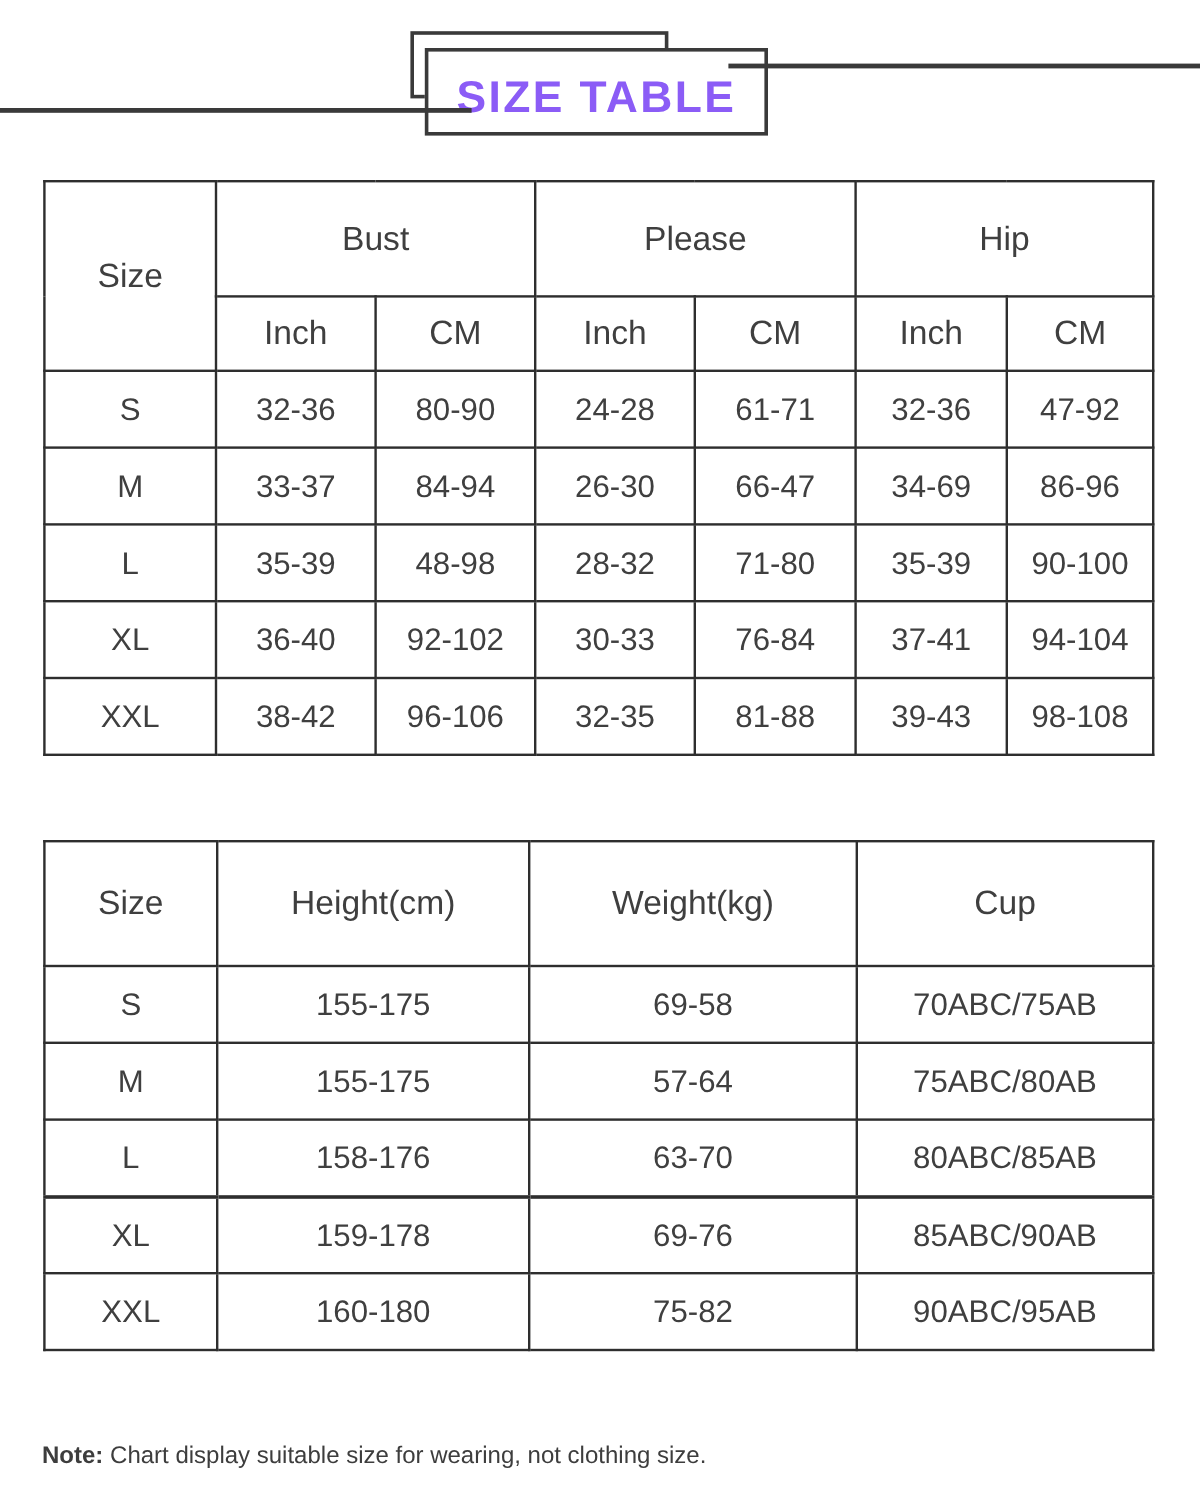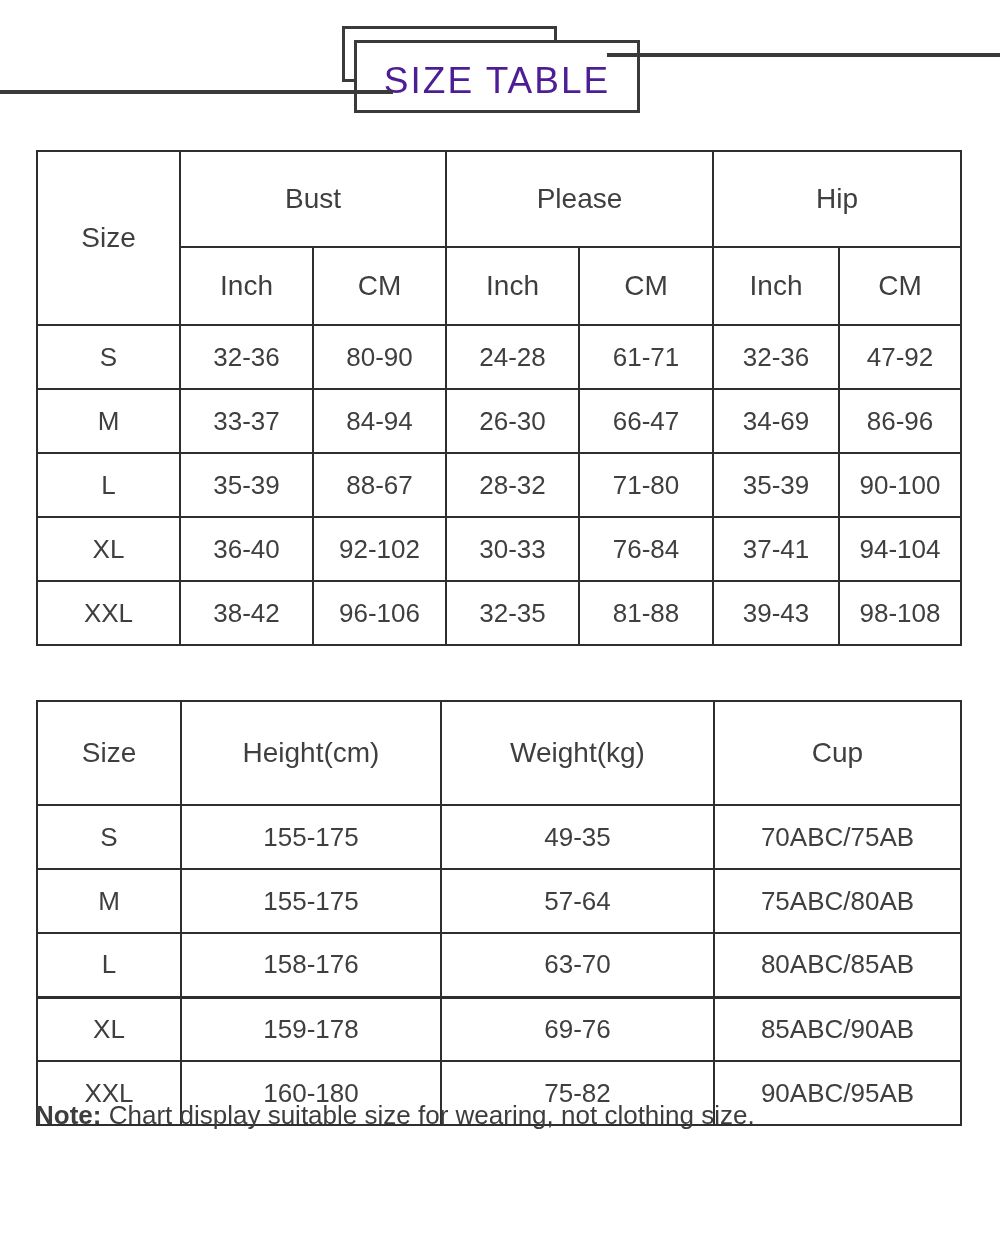--- a/index.html
+++ b/index.html
@@ -33,23 +33,24 @@
     border: 3px solid #3a3a3a;
     background: #ffffff;
     z-index: 2;
     display: flex;
     align-items: center;
     justify-content: center;
   }
   .banner-title {
     font-size: 37px;
     letter-spacing: 2px;
-    color: #4c1d95;
+    color: #8b5cf6;
     padding-top: 8px;
     white-space: nowrap;
+    font-weight: bold;
   }
   .banner-line-left {
     position: absolute;
     left: 0; top: 90px;
     width: 393px; height: 4px;
     background: #3a3a3a;
     z-index: 3;
   }
   .banner-line-right {
     position: absolute;
@@ -74,38 +75,38 @@
     padding: 0;
     overflow: hidden;
   }
   #table1 {
     left: 36px; top: 150px;
     width: 924px;
   }
   #table1 th { font-size: 28px; }
   #table1 td { font-size: 26px; }
   #table1 tr.group-row { height: 96px; }
-  #table1 tr.unit-row  { height: 78px; }
+  #table1 tr.unit-row  { height: 62px; }
   #table1 tr.data-row  { height: 64px; }
 
   #table2 {
     left: 36px; top: 700px;
     width: 924px;
   }
   #table2 th { font-size: 28px; height: 102px; }
   #table2 td { font-size: 26px; }
   #table2 tr.data-row { height: 64px; }
   #table2 tr.thick-top td { border-top: 3px solid #2e2e2e; }
 
   
   .note {
     position: absolute;
-    left: 35px; top: 1096px;
+    left: 35px; top: 1194px;
     width: 930px;
-    font-size: 26px;
+    font-size: 20px;
     line-height: 39px;
     color: #3d3d3d;
   }
   .note-label { font-weight: bold; margin-right: 0.28em; }
 </style>
 </head>
 <body>
 
 <div id="canvas">
 
@@ -157,21 +158,21 @@
         <td>33-37</td>
         <td>84-94</td>
         <td>26-30</td>
         <td>66-47</td>
         <td>34-69</td>
         <td>86-96</td>
       </tr>
       <tr class="data-row">
         <td>L</td>
         <td>35-39</td>
-        <td>88-67</td>
+        <td>48-98</td>
         <td>28-32</td>
         <td>71-80</td>
         <td>35-39</td>
         <td>90-100</td>
       </tr>
       <tr class="data-row">
         <td>XL</td>
         <td>36-40</td>
         <td>92-102</td>
         <td>30-33</td>
@@ -203,21 +204,21 @@
         <th>Size</th>
         <th>Height(cm)</th>
         <th>Weight(kg)</th>
         <th>Cup</th>
       </tr>
     </thead>
     <tbody>
       <tr class="data-row">
         <td>S</td>
         <td>155-175</td>
-        <td>49-35</td>
+        <td>69-58</td>
         <td>70ABC/75AB</td>
       </tr>
       <tr class="data-row">
         <td>M</td>
         <td>155-175</td>
         <td>57-64</td>
         <td>75ABC/80AB</td>
       </tr>
       <tr class="data-row">
         <td>L</td>

